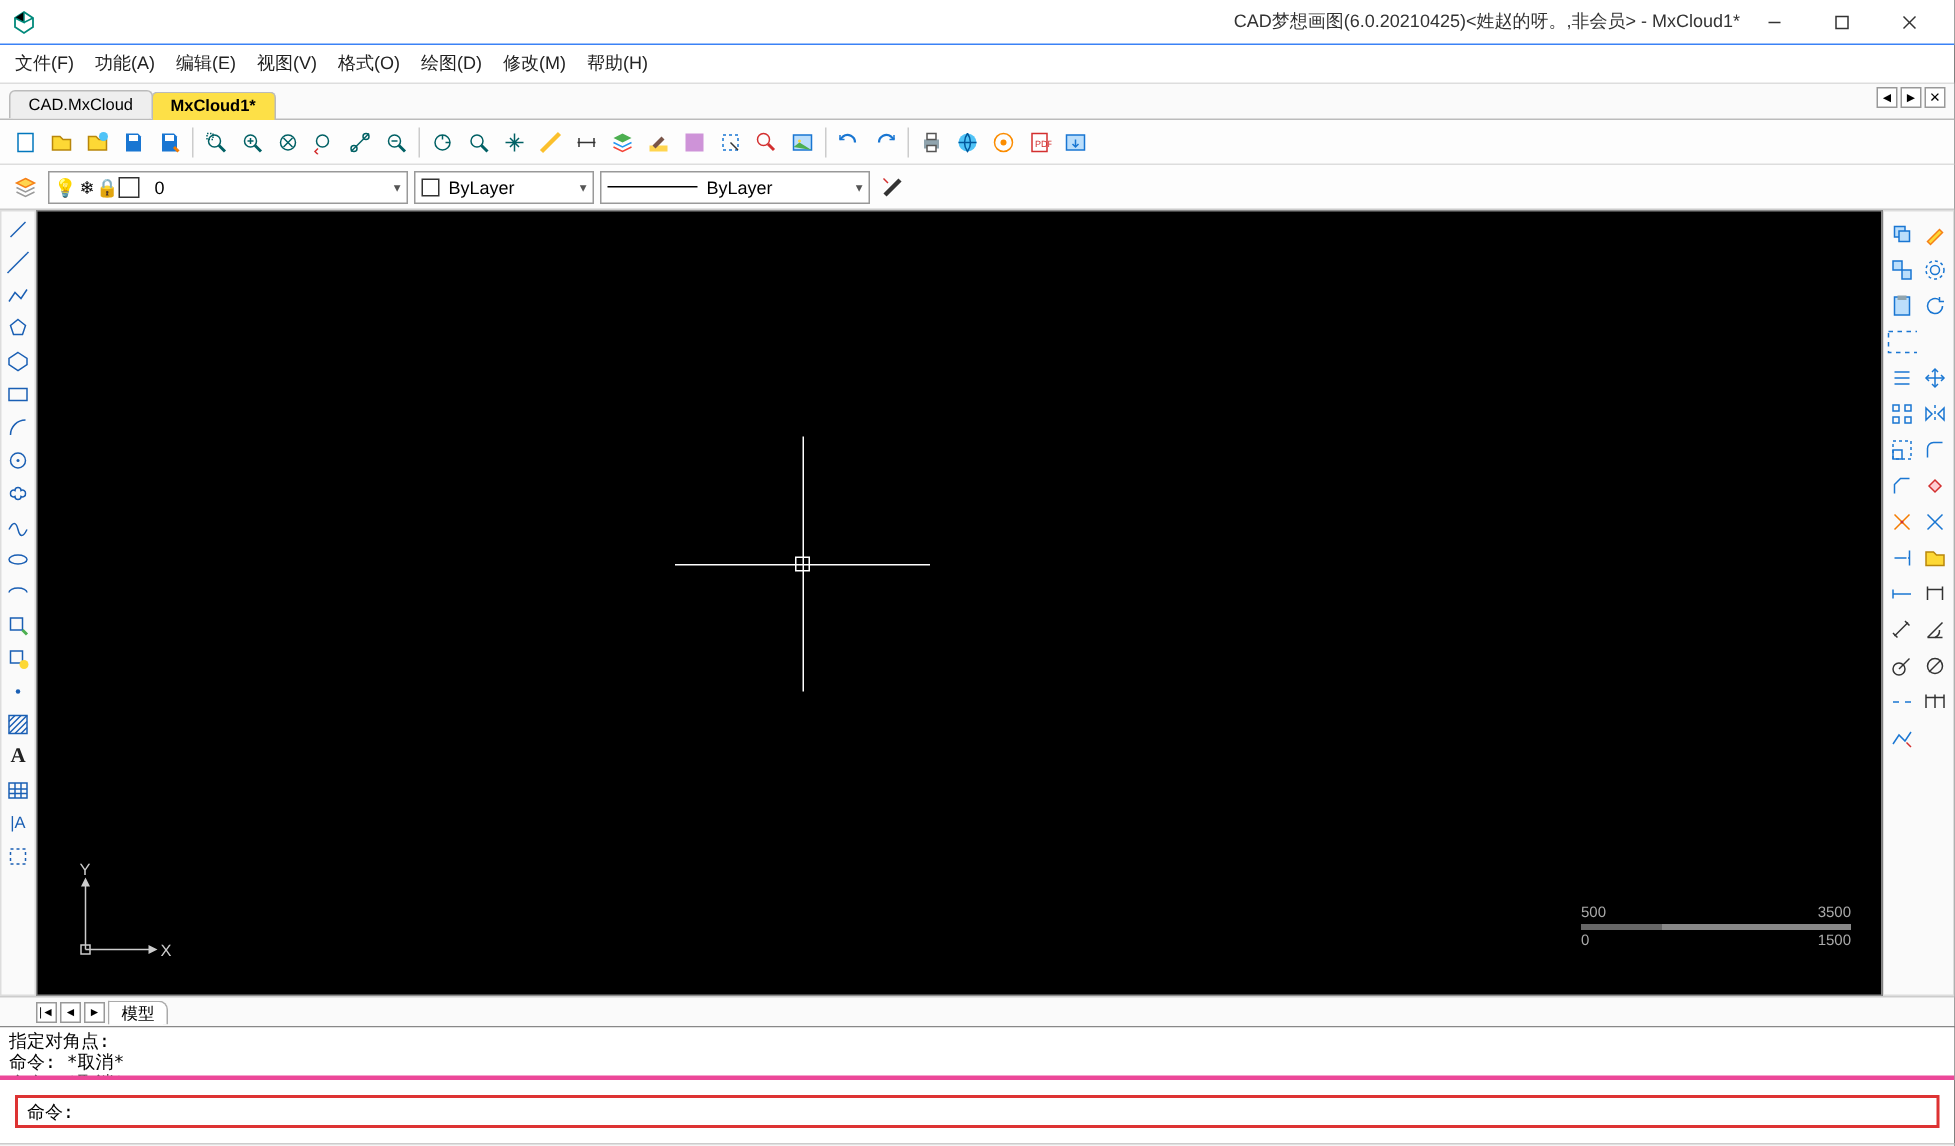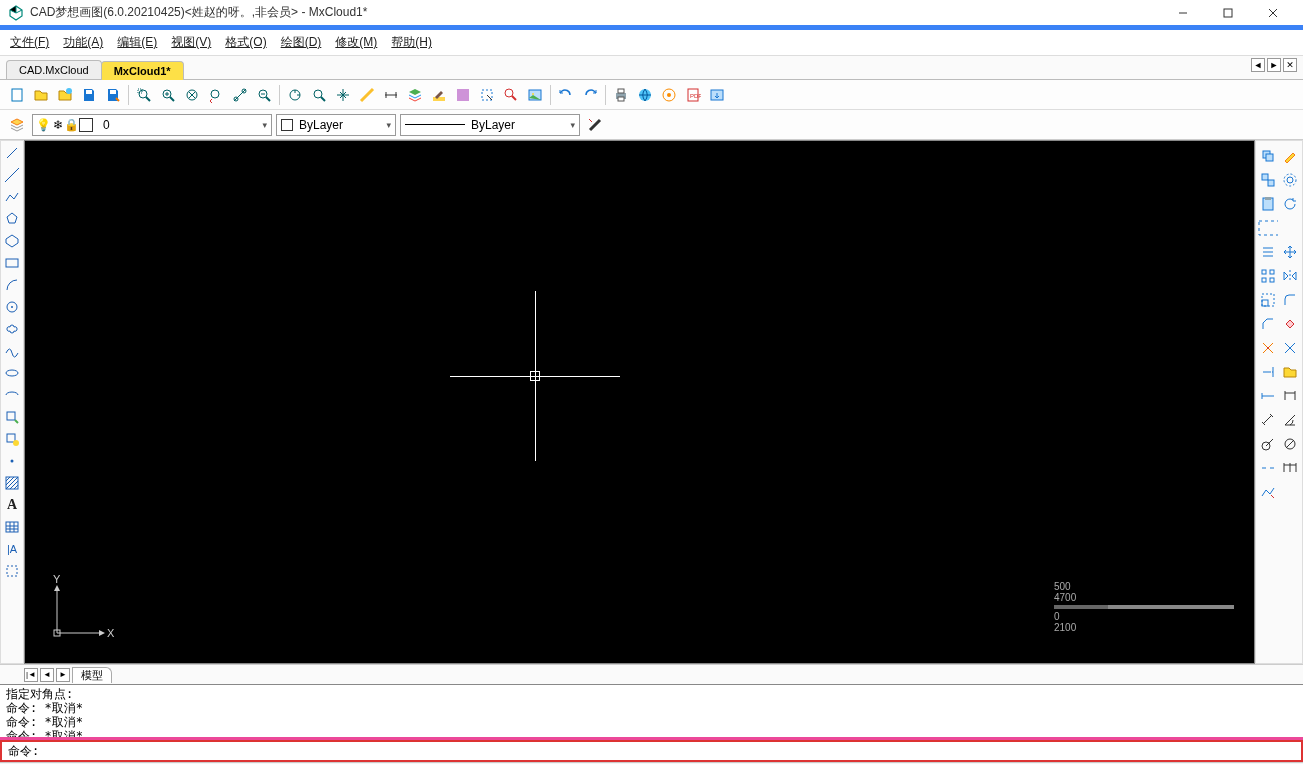--- a/index.html
+++ b/index.html
@@ -1,24 +1,24 @@
 <!DOCTYPE html>
 <html><head>
 <meta charset="utf-8">
 <style>
 * { box-sizing: border-box; margin: 0; padding: 0; }
 body { font-family: "Microsoft YaHei", Tahoma, sans-serif; font-size: 12px; background: #fff; overflow: hidden; }
-.titlebar { height: 30px; display: flex; align-items: center; padding: 0 8px; background: #fff; border-bottom: 5px solid #3b82f6; }
+.titlebar { height: 30px; display: flex; align-items: center; padding: 0 8px; background: #fff; border-bottom: 1px solid #3b82f6; text-align: right; }
 .titlebar .icon { width: 16px; height: 16px; margin-right: 6px; color: #00897b; }
 .titlebar .title { flex: 1; color: #333; }
 .winbtns { display: flex; gap: 0; }
 .winbtn { width: 45px; height: 30px; display: flex; align-items: center; justify-content: center; color: #333; }
 
 .menubar { height: 26px; display: flex; align-items: center; padding: 0 10px; gap: 14px; border-bottom: 1px solid #ddd; }
-.menuitem { color: #222; cursor: default; text-decoration: underline; }
+.menuitem { color: #222; cursor: default; }
 
 .doctabs { height: 24px; display: flex; align-items: flex-end; padding: 0 6px; border-bottom: 1px solid #bbb; background: #fafafa; position: relative;}
 .doctab { padding: 3px 12px; border: 1px solid #bbb; border-bottom: none; background: #eee; margin-right: -1px; border-radius: 4px 4px 0 0; font-size: 11px; }
 .doctab.active { background: #fde047; font-weight: bold; position: relative; top: 1px; }
 .doctabs .navbtns { position:absolute; right: 6px; top: 2px; display:flex; gap:2px; }
 .navbtn { width:14px; height:14px; border:1px solid #999; font-size:9px; display:flex; align-items:center; justify-content:center; background:#fff;}
 
 .toolbar { height: 30px; display: flex; align-items: center; padding: 2px 6px; gap: 2px; border-bottom: 1px solid #ddd; background: #fdfdfd; flex-wrap:nowrap; overflow:hidden;}
 .tbtn { width: 22px; height: 22px; display: flex; align-items: center; justify-content: center; border: 1px solid transparent; }
 .tsep { width:1px; height:20px; background:#ccc; margin:0 2px; }
@@ -40,29 +40,29 @@
 .righttools .rbtn { width:20px; height:20px; display:flex;align-items:center;justify-content:center;}
 .ltool { width: 20px; height: 20px; display: flex; align-items: center; justify-content: center; color: #1a5fb4; }
 
 .canvas { flex: 1; background: #000; position: relative; border: 1px solid #888; }
 .crosshair-v { position:absolute; left:510px; top:150px; width:1px; height:170px; background:#fff; }
 .crosshair-h { position:absolute; left:425px; top:235px; width:170px; height:1px; background:#fff; }
 .crosshair-box { position:absolute; left:505px; top:230px; width:10px; height:10px; border:1px solid #fff; }
 .ucs { position:absolute; left:20px; bottom:18px; color:#ccc; font-size:12px; }
 .scalebar { position:absolute; right:20px; bottom:30px; color:#aaa; font-size:10px; text-align:left;}
 .scalebar .bar { width:180px; height:4px; background:linear-gradient(to right,#666 0%, #666 30%, #888 30%, #888 100%); margin:2px 0;}
-.scaleticks { display:flex; justify-content:space-between; width:180px;flex-direction:column;}
+.scaleticks { display:flex; justify-content:space-between; width:180px;}
 
 .bottomtabs { height: 20px; display: flex; align-items:center; padding-left: 24px; font-size:11px; border-top:1px solid #ccc; background:#fafafa;}
 .bottomtabs .btab { padding:0 8px; border:1px solid #aaa; border-bottom:none; border-radius: 0 6px 0 0; background:#fff;}
 .bottomtabs .navarrow { width:14px; height:14px; border:1px solid #999; margin-right:2px; font-size:8px; display:flex;align-items:center;justify-content:center;background:#fff;}
 
 .cmdarea { height:78px; display:flex; flex-direction:column; border-top:1px solid #888; font-family: SimSun, monospace; font-size:12px;}
 .cmdhist { flex:1; padding:2px 6px; overflow:hidden; line-height:14px; background:#fff; border-bottom:3px solid #ec4899;}
-.cmdline { display:flex; align-items:center; padding:2px 6px; border:2px solid #d33; margin:0; height:22px;}
+.cmdline { display:flex; align-items:center; padding:2px 6px; border:2px solid #d33; margin:10px; height:22px;}
 .cmdline .prompt{ margin-right:4px;}
 .cmdline input{ flex:1; border:none; outline:none; font-family:SimSun,monospace; font-size:12px;}
 
 .statusbar { height:22px; display:flex; align-items:center; padding:0 6px; border-top:1px solid #ccc; background:#f5f5f5; font-size:11px; gap:6px;}
 svg{ display:block;}
 </style>
 </head>
 <body>
 
 <div class="titlebar">
@@ -455,26 +455,26 @@
         <text x="8" y="8" fill="#ccc" font-size="11">Y</text>
         <line x1="12" y1="58" x2="58" y2="58" stroke="#ccc"></line>
         <path d="M54 55 L60 58 L54 61" fill="#ccc"></path>
         <text x="62" y="62" fill="#ccc" font-size="11">X</text>
         <rect x="9" y="55" width="6" height="6" fill="none" stroke="#ccc"></rect>
       </svg>
     </div>
     <div class="scalebar">
       <div class="scaleticks">
           <span>500</span>
-          <span>4700</span>
+          <span>3500</span>
         </div>
       <div class="bar"></div>
       <div class="scaleticks">
           <span>0</span>
-          <span>2100</span>
+          <span>1500</span>
         </div>
     </div>
   </div>
 
   <div class="righttools">
     <div class="rbtn">
         <svg width="16" height="16">
           <rect x="3" y="3" width="7" height="7" fill="#bbdefb" stroke="#1976d2"></rect>
           <rect x="6" y="6" width="7" height="7" fill="#bbdefb" stroke="#1976d2"></rect>
         </svg>

